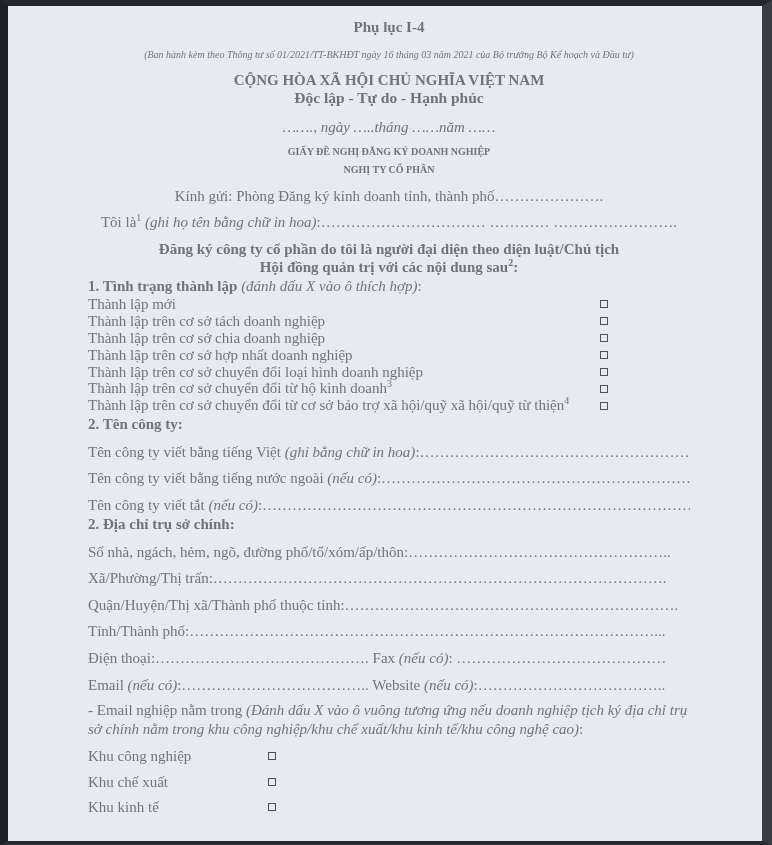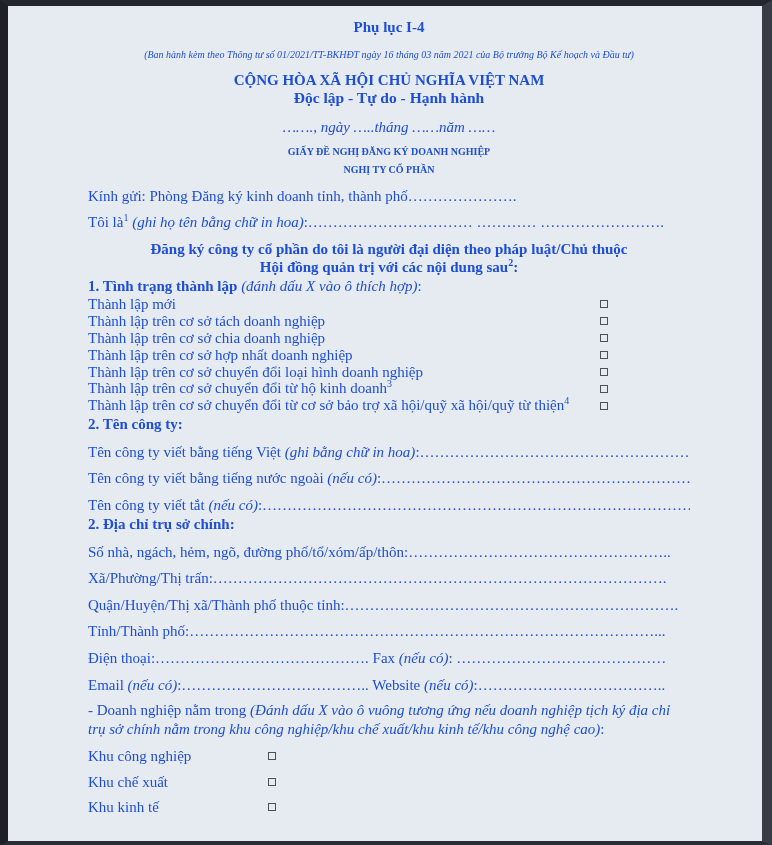--- a/index.html
+++ b/index.html
@@ -10,35 +10,35 @@
   }
   .page {
     width: 772px;
     height: 845px;
     background: #e6eaf1;
     border-top: 6px solid #23262c;
     border-left: 8px solid #1d2026;
     border-right: 10px solid #383c44;
     border-bottom: 4px solid #2a2d34;
     padding: 13px 72px 10px 80px;
-    color: #1d4ed8;
+    color: #737373;
     font-size: 15px;
     overflow: hidden;
   }
   .center { text-align: center; }
   .bold { font-weight: bold; }
   .italic { font-style: italic; }
   .nowrap { white-space: nowrap; overflow: hidden; }
   .appendix { font-size: 15px; margin-bottom: 9px; }
   .issuance { font-size: 10px; line-height: 19px; margin: 0 26px 7px 26px; }
   .republic { font-size: 15px; line-height: 18px; }
   .motto { font-size: 15.5px; line-height: 18px; }
   .dateline { margin-top: 11px; line-height: 18px; }
   .formtitle { margin-top: 7px; font-size: 10px; line-height: 18px; }
-  .line { margin-top: 8px; line-height: 18px; }
+  .line { margin-top: 8px; line-height: 18px; text-align: center; }
   .statement { margin-top: 9px; font-size: 15px; line-height: 18px; }
   sup { font-size: 10px; vertical-align: super; line-height: 0; }
   .sec-head { margin-top: 1px; line-height: 19px; }
   .opt-row {
     display: flex; align-items: center;
     line-height: 16.9px; height: 16.9px;
   }
   .opt-label { flex: 0 1 auto; white-space: nowrap; overflow: hidden; text-align: right; }
   .checkbox {
     display: inline-block; width: 8px; height: 8px;
@@ -52,34 +52,34 @@
   .zone-label { width: 180px; flex: 0 0 auto; }
 </style>
 </head>
 <body>
 
 <div class="page">
 
   <div class="center bold appendix">Phụ lục I-4</div>
   <div class="center italic issuance">(Ban hành kèm theo Thông tư số 01/2021/TT-BKHĐT  ngày 16 tháng 03 năm 2021 của Bộ trưởng Bộ Kế hoạch và Đầu tư)</div>
   <div class="center bold republic">CỘNG HÒA XÃ HỘI CHỦ NGHĨA VIỆT NAM</div>
-  <div class="center bold motto">Độc lập - Tự do - Hạnh hành</div>
+  <div class="center bold motto">Độc lập - Tự do - Hạnh phúc</div>
   <div class="center italic dateline">……., ngày …..tháng ……năm ……</div>
   <div class="center bold formtitle">GIẤY ĐỀ NGHỊ ĐĂNG KÝ DOANH NGHIỆP</div>
   <div class="center bold formtitle" style="margin-top:0;">NGHỊ TY CỔ PHẦN</div>
 
   <div class="line nowrap">
     <span>Kính gửi: Phòng Đăng ký kinh doanh tỉnh, thành phố………………….</span>
   </div>
   <div class="line nowrap">
     <span>Tôi là</span><sup>1</sup><span class="italic"> (ghi họ tên bằng chữ in hoa)</span><span>:…………………………… ………… …………………….</span>
   </div>
 
   <div class="center bold statement">
-    <div>Đăng ký công ty cổ phần do tôi là người đại diện theo pháp luật/Chủ thuộc</div>
+    <div>Đăng ký công ty cổ phần do tôi là người đại diện theo diện luật/Chủ tịch</div>
     <div><span>Hội đồng quản trị với các nội dung sau</span><sup>2</sup><span>:</span></div>
   </div>
 
   <div class="sec-head">
     <span class="bold">1. Tình trạng thành lập</span><span class="italic"> (đánh dấu X vào ô thích hợp)</span><span>:</span>
   </div>
 
   <div class="opt-row">
     <span class="opt-label"><span>Thành lập mới</span><sup></sup></span>
     <span class="checkbox"></span>
@@ -129,21 +129,21 @@
   <div class="field-line nowrap">Tỉnh/Thành phố:…………………………………………………………………………………...</div>
 
   <div class="field-line nowrap">
     <span>Điện thoại</span><span>:…………………………………….</span><span> Fax </span><span class="italic">(nếu có)</span><span>: ……………………………………</span>
   </div>
   <div class="field-line nowrap">
     <span>Email </span><span class="italic">(nếu có)</span><span>:………………………………..</span><span> Website </span><span class="italic">(nếu có)</span><span>:………………………………..</span>
   </div>
 
   <div class="zone-note">
-    <span>- Doanh nghiệp nằm trong </span><span class="italic">(Đánh dấu X vào ô vuông tương ứng nếu doanh nghiệp tịch ký địa chỉ trụ sở chính nằm trong khu công nghiệp/khu chế xuất/khu kinh tế/khu công nghệ cao)</span><span>:</span>
+    <span>- Email nghiệp nằm trong </span><span class="italic">(Đánh dấu X vào ô vuông tương ứng nếu doanh nghiệp tịch ký địa chỉ trụ sở chính nằm trong khu công nghiệp/khu chế xuất/khu kinh tế/khu công nghệ cao)</span><span>:</span>
   </div>
 
   <div class="zone-row">
     <span class="zone-label">Khu công nghiệp</span>
     <span class="checkbox"></span>
   </div>
   <div class="zone-row">
     <span class="zone-label">Khu chế xuất</span>
     <span class="checkbox"></span>
   </div>

